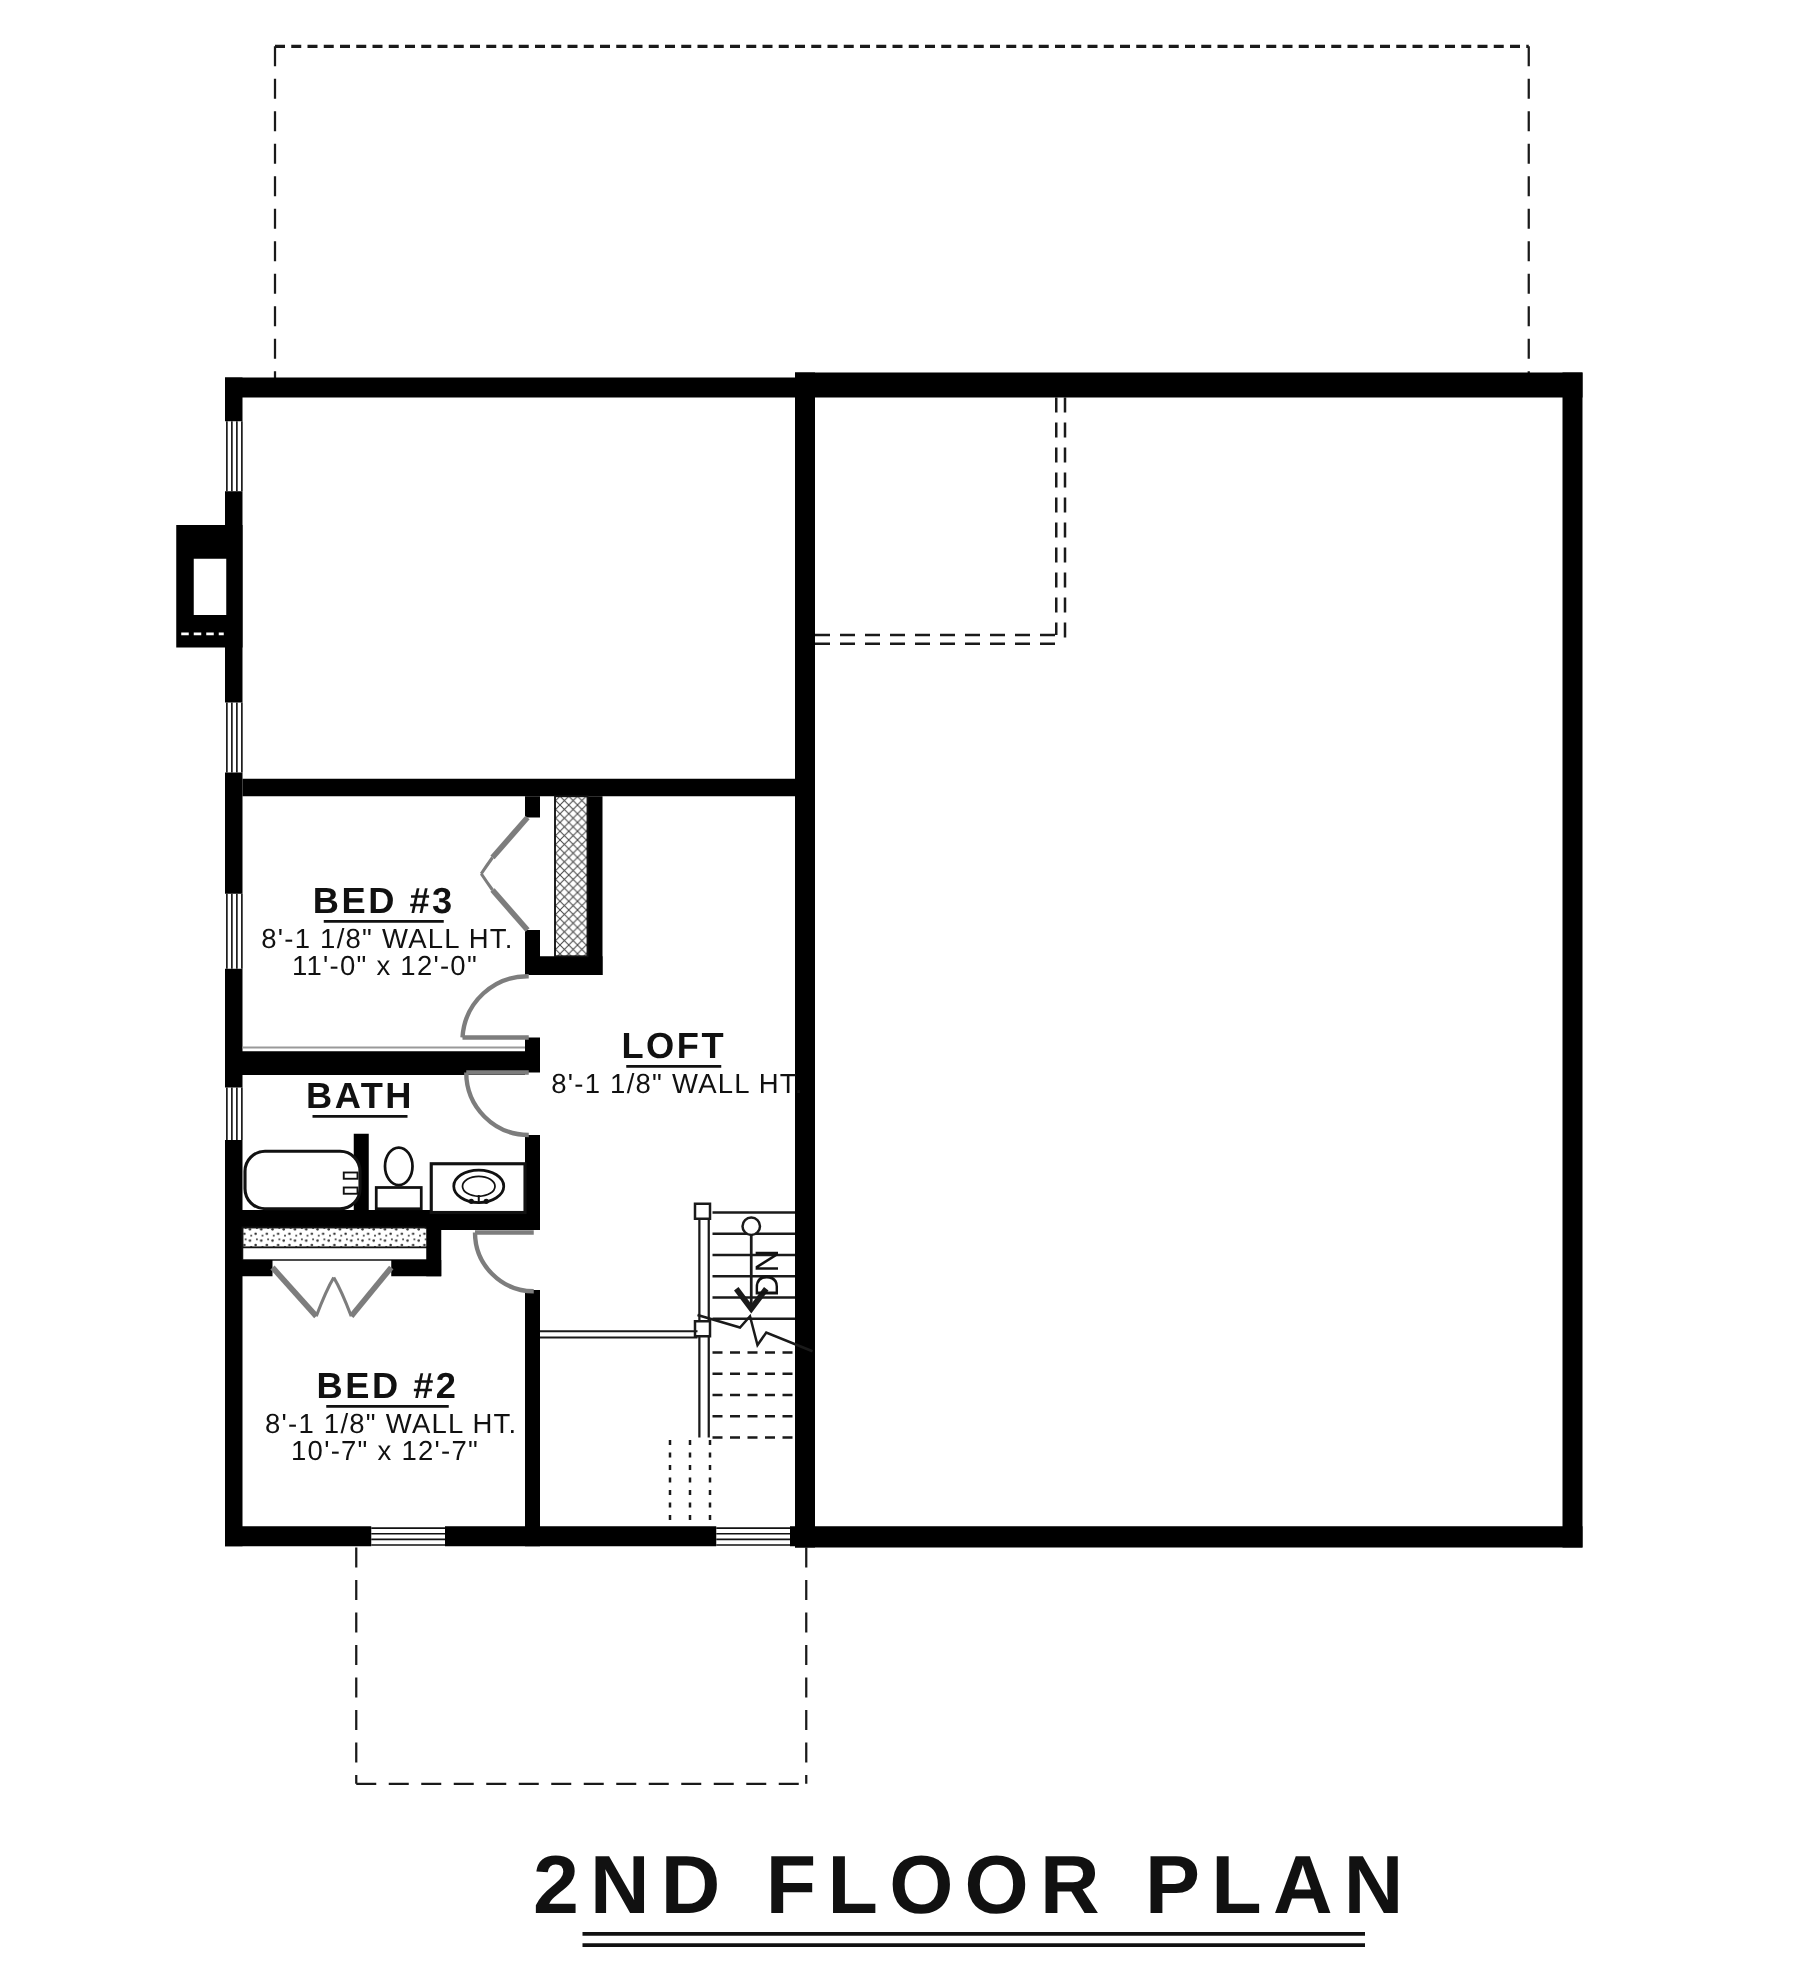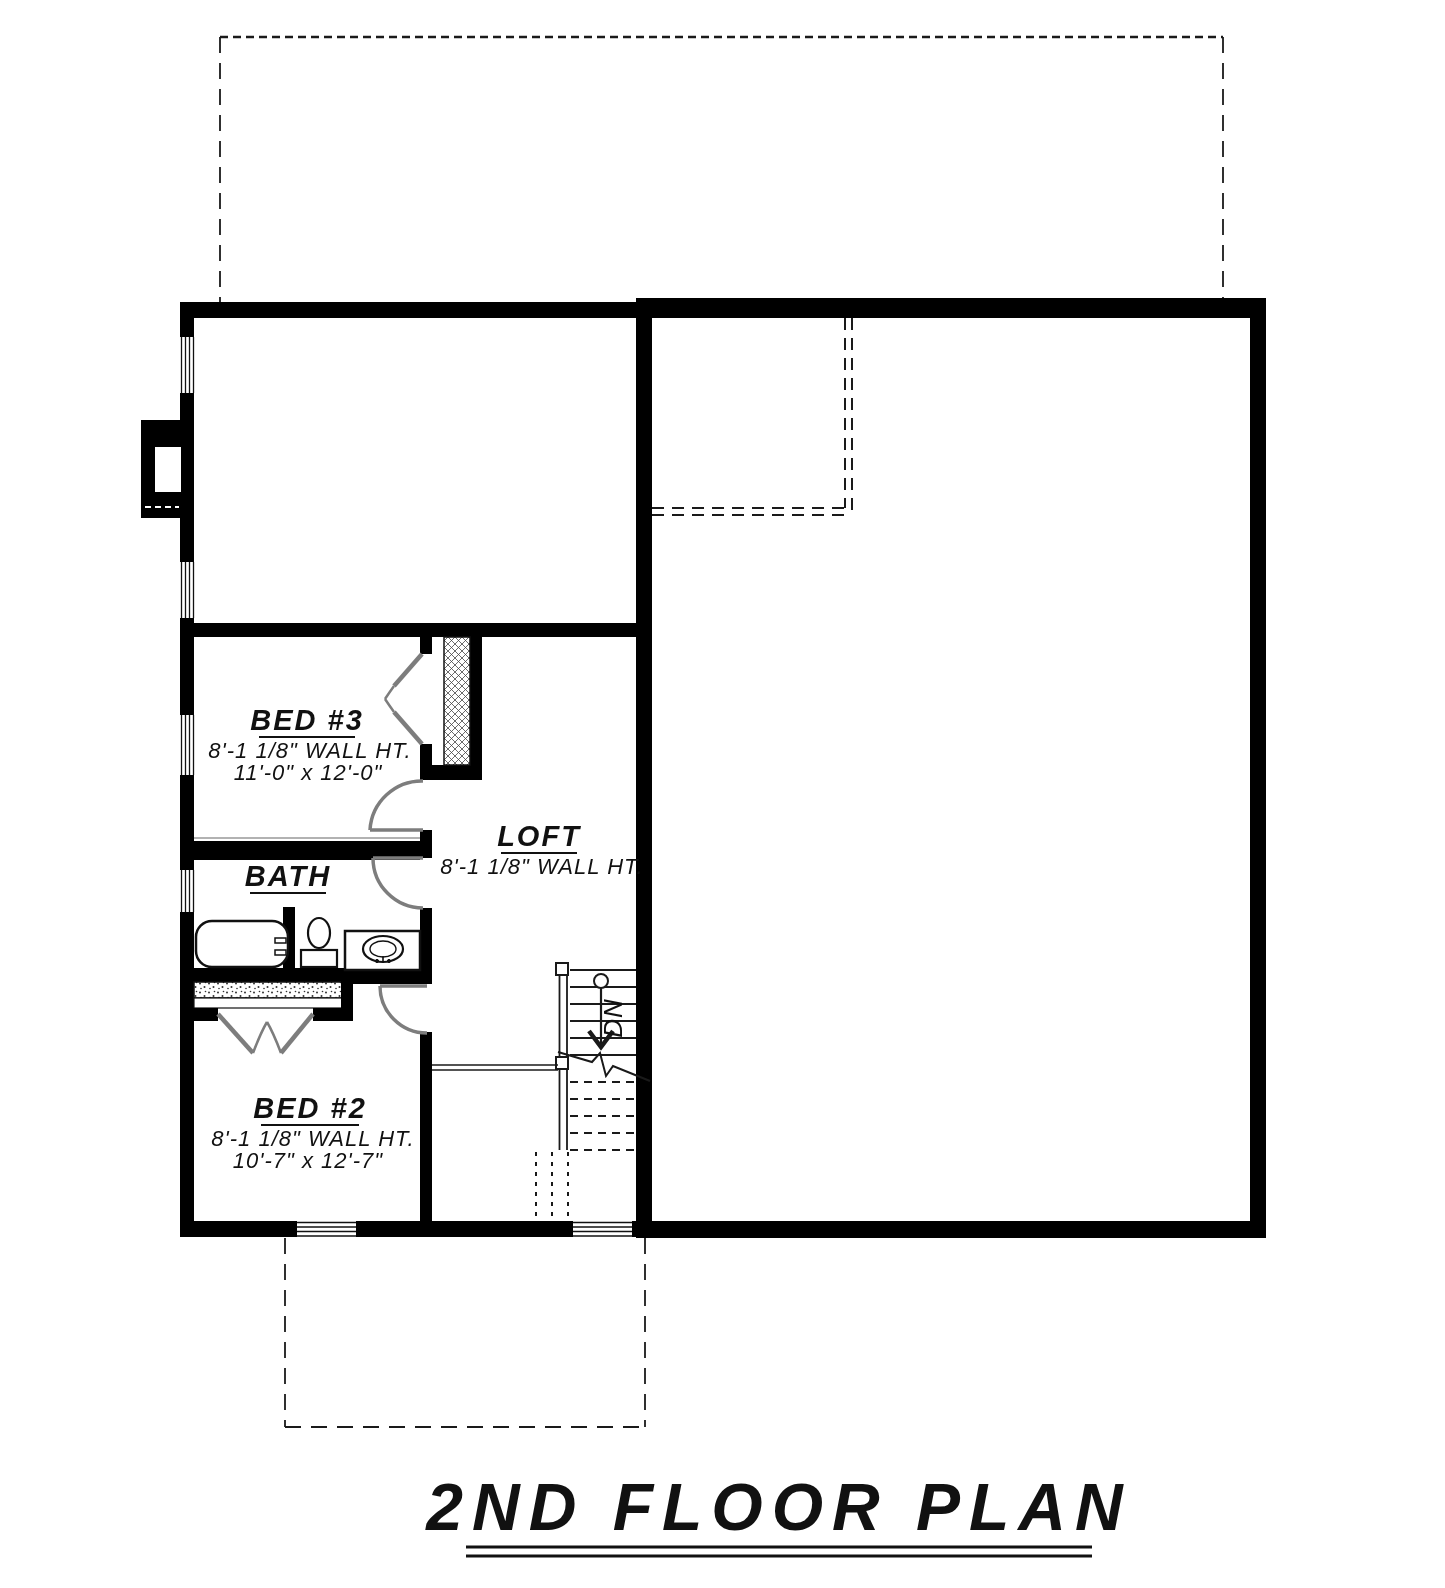--- a/index.html
+++ b/index.html
@@ -1,19 +1,18 @@
 <!DOCTYPE html>
 <html><head>
 <meta charset="utf-8">
 <style>
   html,body{margin:0;padding:0;background:#ffffff;}
   .sheet{
     width:1445px;height:1588px;position:relative;background:#ffffff;
     font-family:"Liberation Sans", sans-serif;
-    font-style:italic;
   }
   svg{display:block;}
   text{fill:#111;}
   .room-name{font-size:29px;font-weight:bold;letter-spacing:2px;}
   .room-sub{font-size:22px;letter-spacing:1px;}
   .dn-label{font-size:26px;letter-spacing:1px;}
   .plan-title{font-size:66px;font-weight:bold;letter-spacing:9px;}
 </style>
 </head>
 <body>

